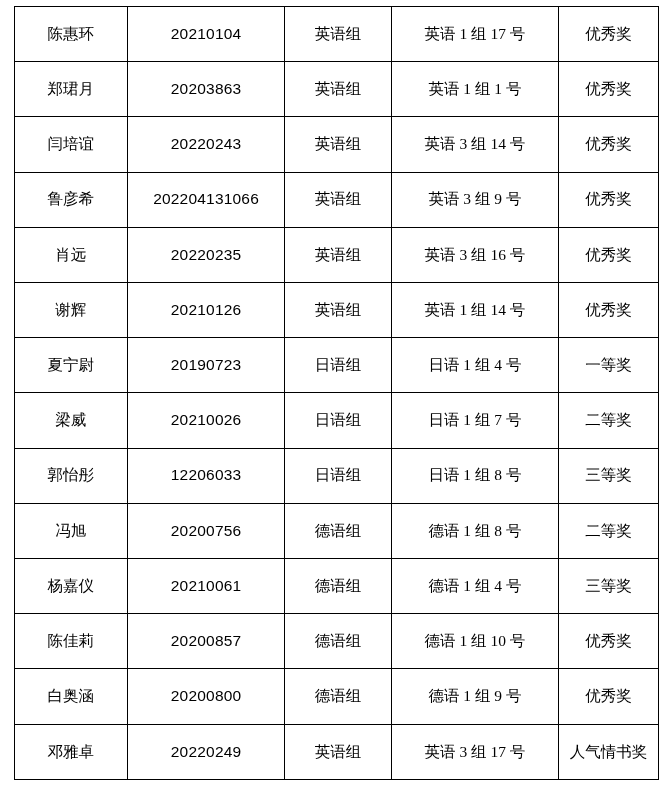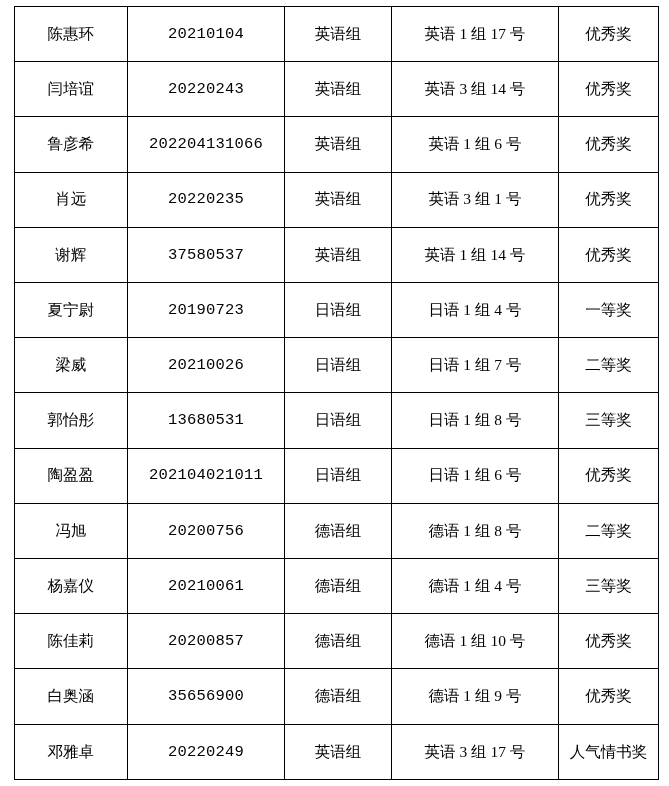--- a/index.html
+++ b/index.html
@@ -33,21 +33,21 @@
     line-height: 1.2;
     padding: 0 2px;
     white-space: nowrap;
   }
   col.c-name   { width: 17.5%; }
   col.c-id     { width: 24.5%; }
   col.c-group  { width: 16.5%; }
   col.c-seat   { width: 26.0%; }
   col.c-award  { width: 15.5%; }
   td.cell-id {
-    font-family: Liberation Mono, monospace;
+    font-family: Liberation Sans, sans-serif;
     letter-spacing: 0.2px;
   }
 </style>
 </head>
 <body>
 
 <div class="table-wrap">
   <table class="award-table">
     <colgroup>
       <col class="c-name">
@@ -58,74 +58,74 @@
     </colgroup>
     <tbody>
       <tr>
         <td class="cell-name">陈惠环</td>
         <td class="cell-id">20210104</td>
         <td class="cell-group">英语组</td>
         <td class="cell-seat">英语 1 组 17 号</td>
         <td class="cell-award">优秀奖</td>
       </tr>
       <tr>
+        <td class="cell-name">郑珺月</td>
+        <td class="cell-id">20203863</td>
+        <td class="cell-group">英语组</td>
+        <td class="cell-seat">英语 1 组 1 号</td>
+        <td class="cell-award">优秀奖</td>
+      </tr>
+      <tr>
         <td class="cell-name">闫培谊</td>
         <td class="cell-id">20220243</td>
         <td class="cell-group">英语组</td>
         <td class="cell-seat">英语 3 组 14 号</td>
         <td class="cell-award">优秀奖</td>
       </tr>
       <tr>
         <td class="cell-name">鲁彦希</td>
         <td class="cell-id">202204131066</td>
         <td class="cell-group">英语组</td>
-        <td class="cell-seat">英语 1 组 6 号</td>
+        <td class="cell-seat">英语 3 组 9 号</td>
         <td class="cell-award">优秀奖</td>
       </tr>
       <tr>
         <td class="cell-name">肖远</td>
         <td class="cell-id">20220235</td>
         <td class="cell-group">英语组</td>
-        <td class="cell-seat">英语 3 组 1 号</td>
+        <td class="cell-seat">英语 3 组 16 号</td>
         <td class="cell-award">优秀奖</td>
       </tr>
       <tr>
         <td class="cell-name">谢辉</td>
-        <td class="cell-id">37580537</td>
+        <td class="cell-id">20210126</td>
         <td class="cell-group">英语组</td>
         <td class="cell-seat">英语 1 组 14 号</td>
         <td class="cell-award">优秀奖</td>
       </tr>
       <tr>
         <td class="cell-name">夏宁尉</td>
         <td class="cell-id">20190723</td>
         <td class="cell-group">日语组</td>
         <td class="cell-seat">日语 1 组 4 号</td>
         <td class="cell-award">一等奖</td>
       </tr>
       <tr>
         <td class="cell-name">梁威</td>
         <td class="cell-id">20210026</td>
         <td class="cell-group">日语组</td>
         <td class="cell-seat">日语 1 组 7 号</td>
         <td class="cell-award">二等奖</td>
       </tr>
       <tr>
         <td class="cell-name">郭怡彤</td>
-        <td class="cell-id">13680531</td>
+        <td class="cell-id">12206033</td>
         <td class="cell-group">日语组</td>
         <td class="cell-seat">日语 1 组 8 号</td>
         <td class="cell-award">三等奖</td>
-      </tr>
-      <tr>
-        <td class="cell-name">陶盈盈</td>
-        <td class="cell-id">202104021011</td>
-        <td class="cell-group">日语组</td>
-        <td class="cell-seat">日语 1 组 6 号</td>
-        <td class="cell-award">优秀奖</td>
       </tr>
       <tr>
         <td class="cell-name">冯旭</td>
         <td class="cell-id">20200756</td>
         <td class="cell-group">德语组</td>
         <td class="cell-seat">德语 1 组 8 号</td>
         <td class="cell-award">二等奖</td>
       </tr>
       <tr>
         <td class="cell-name">杨嘉仪</td>
@@ -136,21 +136,21 @@
       </tr>
       <tr>
         <td class="cell-name">陈佳莉</td>
         <td class="cell-id">20200857</td>
         <td class="cell-group">德语组</td>
         <td class="cell-seat">德语 1 组 10 号</td>
         <td class="cell-award">优秀奖</td>
       </tr>
       <tr>
         <td class="cell-name">白奥涵</td>
-        <td class="cell-id">35656900</td>
+        <td class="cell-id">20200800</td>
         <td class="cell-group">德语组</td>
         <td class="cell-seat">德语 1 组 9 号</td>
         <td class="cell-award">优秀奖</td>
       </tr>
       <tr>
         <td class="cell-name">邓雅卓</td>
         <td class="cell-id">20220249</td>
         <td class="cell-group">英语组</td>
         <td class="cell-seat">英语 3 组 17 号</td>
         <td class="cell-award">人气情书奖</td>

